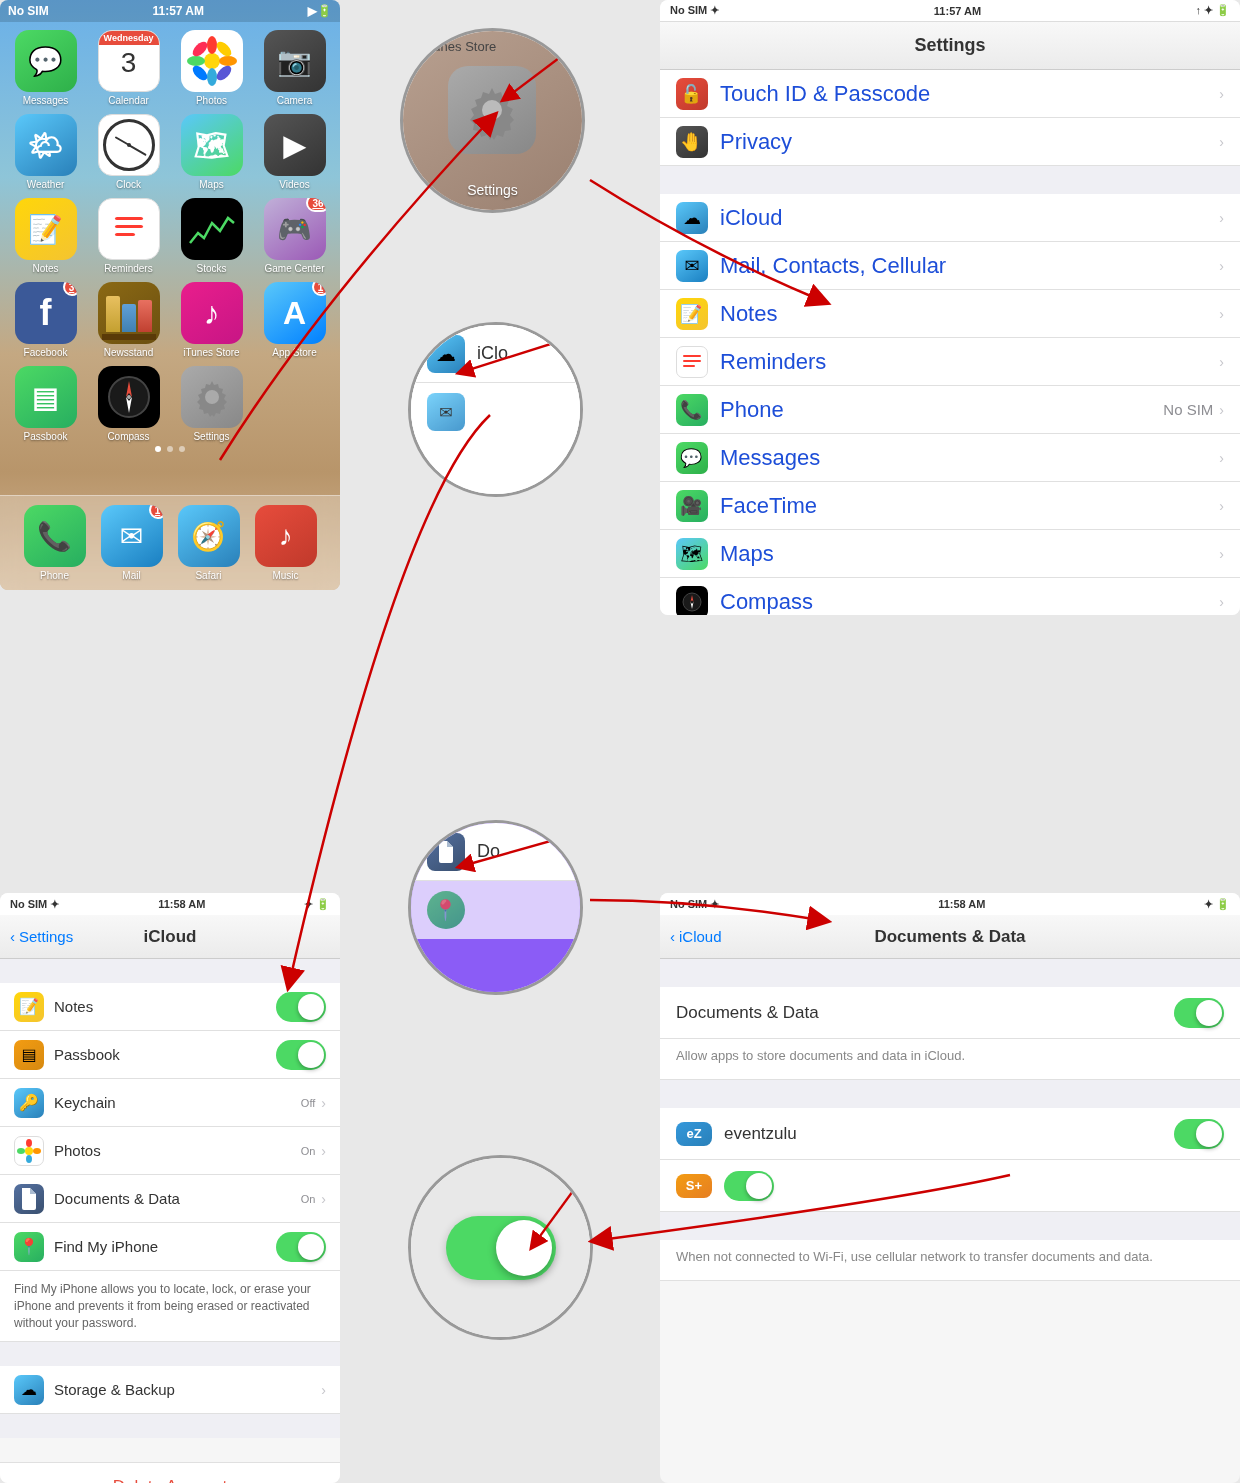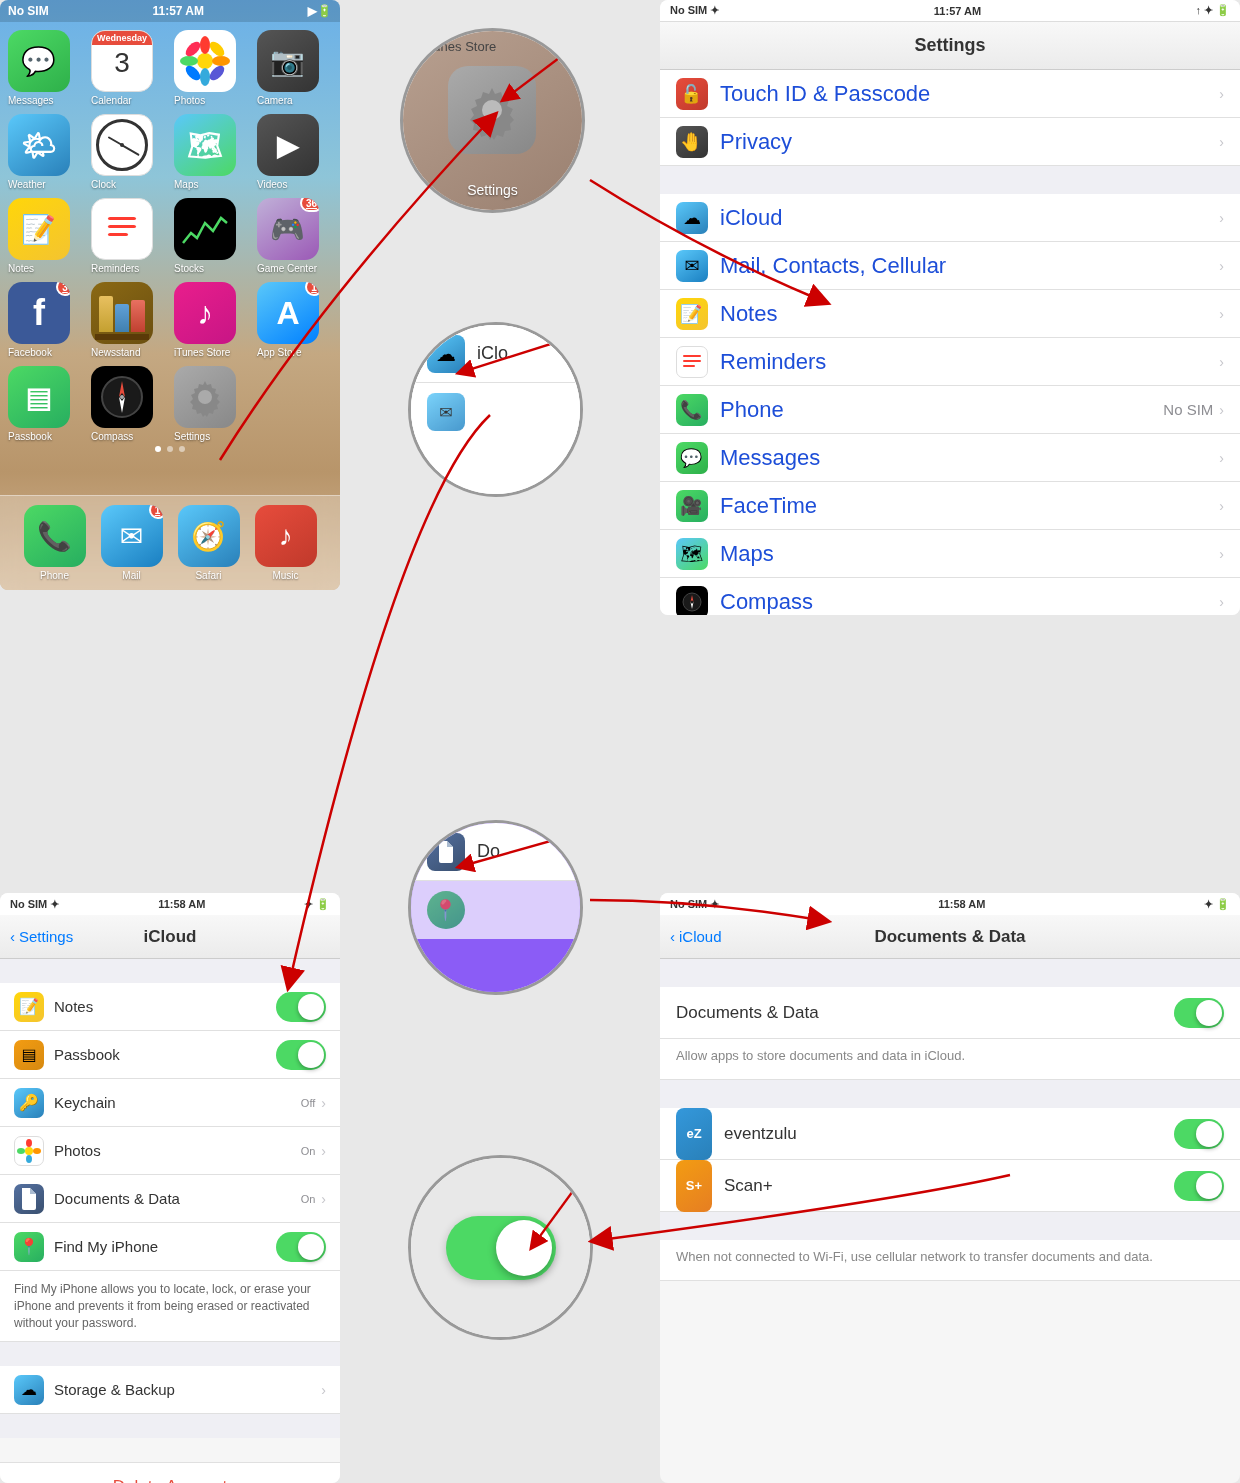--- a/index.html
+++ b/index.html
@@ -35,21 +35,21 @@
     }
     .phone1-icons-grid {
       padding: 8px 8px 0 8px;
       display: grid;
       grid-template-columns: repeat(4, 1fr);
       gap: 8px;
     }
     .app-icon-wrap {
       display: flex;
       flex-direction: column;
-      align-items: flex-start;
+      align-items: center;
       position: relative;
     }
     .app-icon {
       width: 62px;
       height: 62px;
       border-radius: 14px;
       display: flex;
       align-items: center;
       justify-content: center;
       font-size: 28px;
@@ -430,21 +430,21 @@
     .docsdata-desc {
       background: white;
       padding: 8px 16px 14px;
       font-size: 13px;
       color: #888;
       line-height: 1.4;
       border-bottom: 1px solid #e0e0e0;
     }
     .app-row-icon {
       width: 36px;
-      height: 52px;
+      height: 24px;
       border-radius: 8px;
       margin-right: 12px;
       display: flex;
       align-items: center;
       justify-content: center;
       font-size: 16px;
       flex-shrink: 0;
     }
     .ic-eventzulu { background: linear-gradient(145deg, #3498db, #2980b9); }
     .ic-scanplus { background: linear-gradient(145deg, #f39c12, #e67e22); }
@@ -873,21 +873,20 @@
     <div class="app-row-icon ic-eventzulu">
       <span style="font-size:13px;font-weight:bold;color:white;">eZ</span>
     </div>
     <div class="docsdata-row-label">eventzulu</div>
     <div class="toggle-on"></div>
   </div>
   <div class="docsdata-row">
     <div class="app-row-icon ic-scanplus">
       <span style="font-size:13px;font-weight:bold;color:white;">S+</span>
     </div>
-    <div class="docsdata-row-label">Scan+</div>
     <div class="toggle-on"></div>
   </div>
 
   <div class="docsdata-section-bg"></div>
   <div class="docsdata-desc">
     <span>When not connected to Wi-Fi, use cellular network to transfer documents and data.</span>
   </div>
 </div>
 
 <div class="zoom-circle" style="top:28px; left:400px; width:185px; height:185px;">

